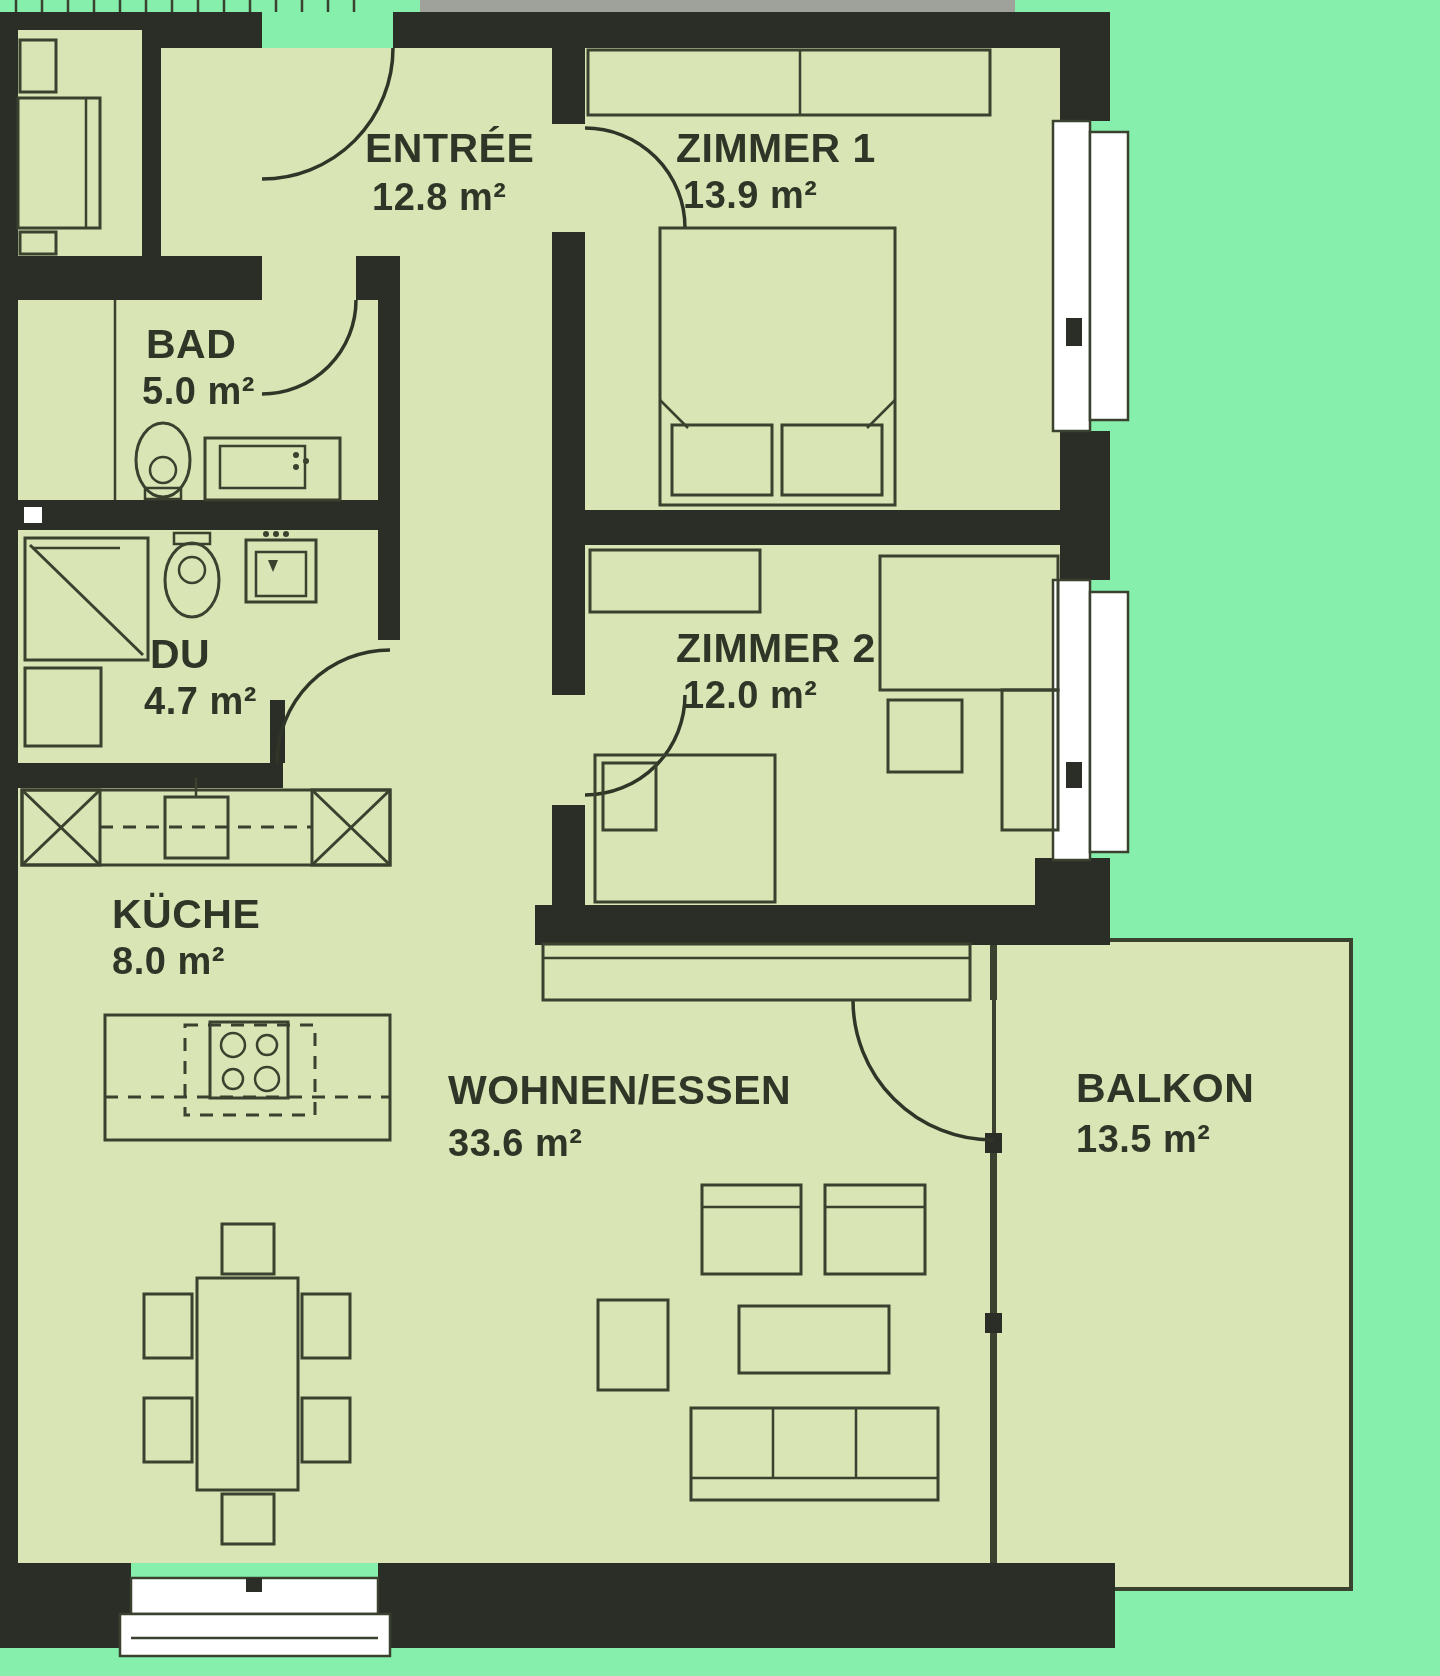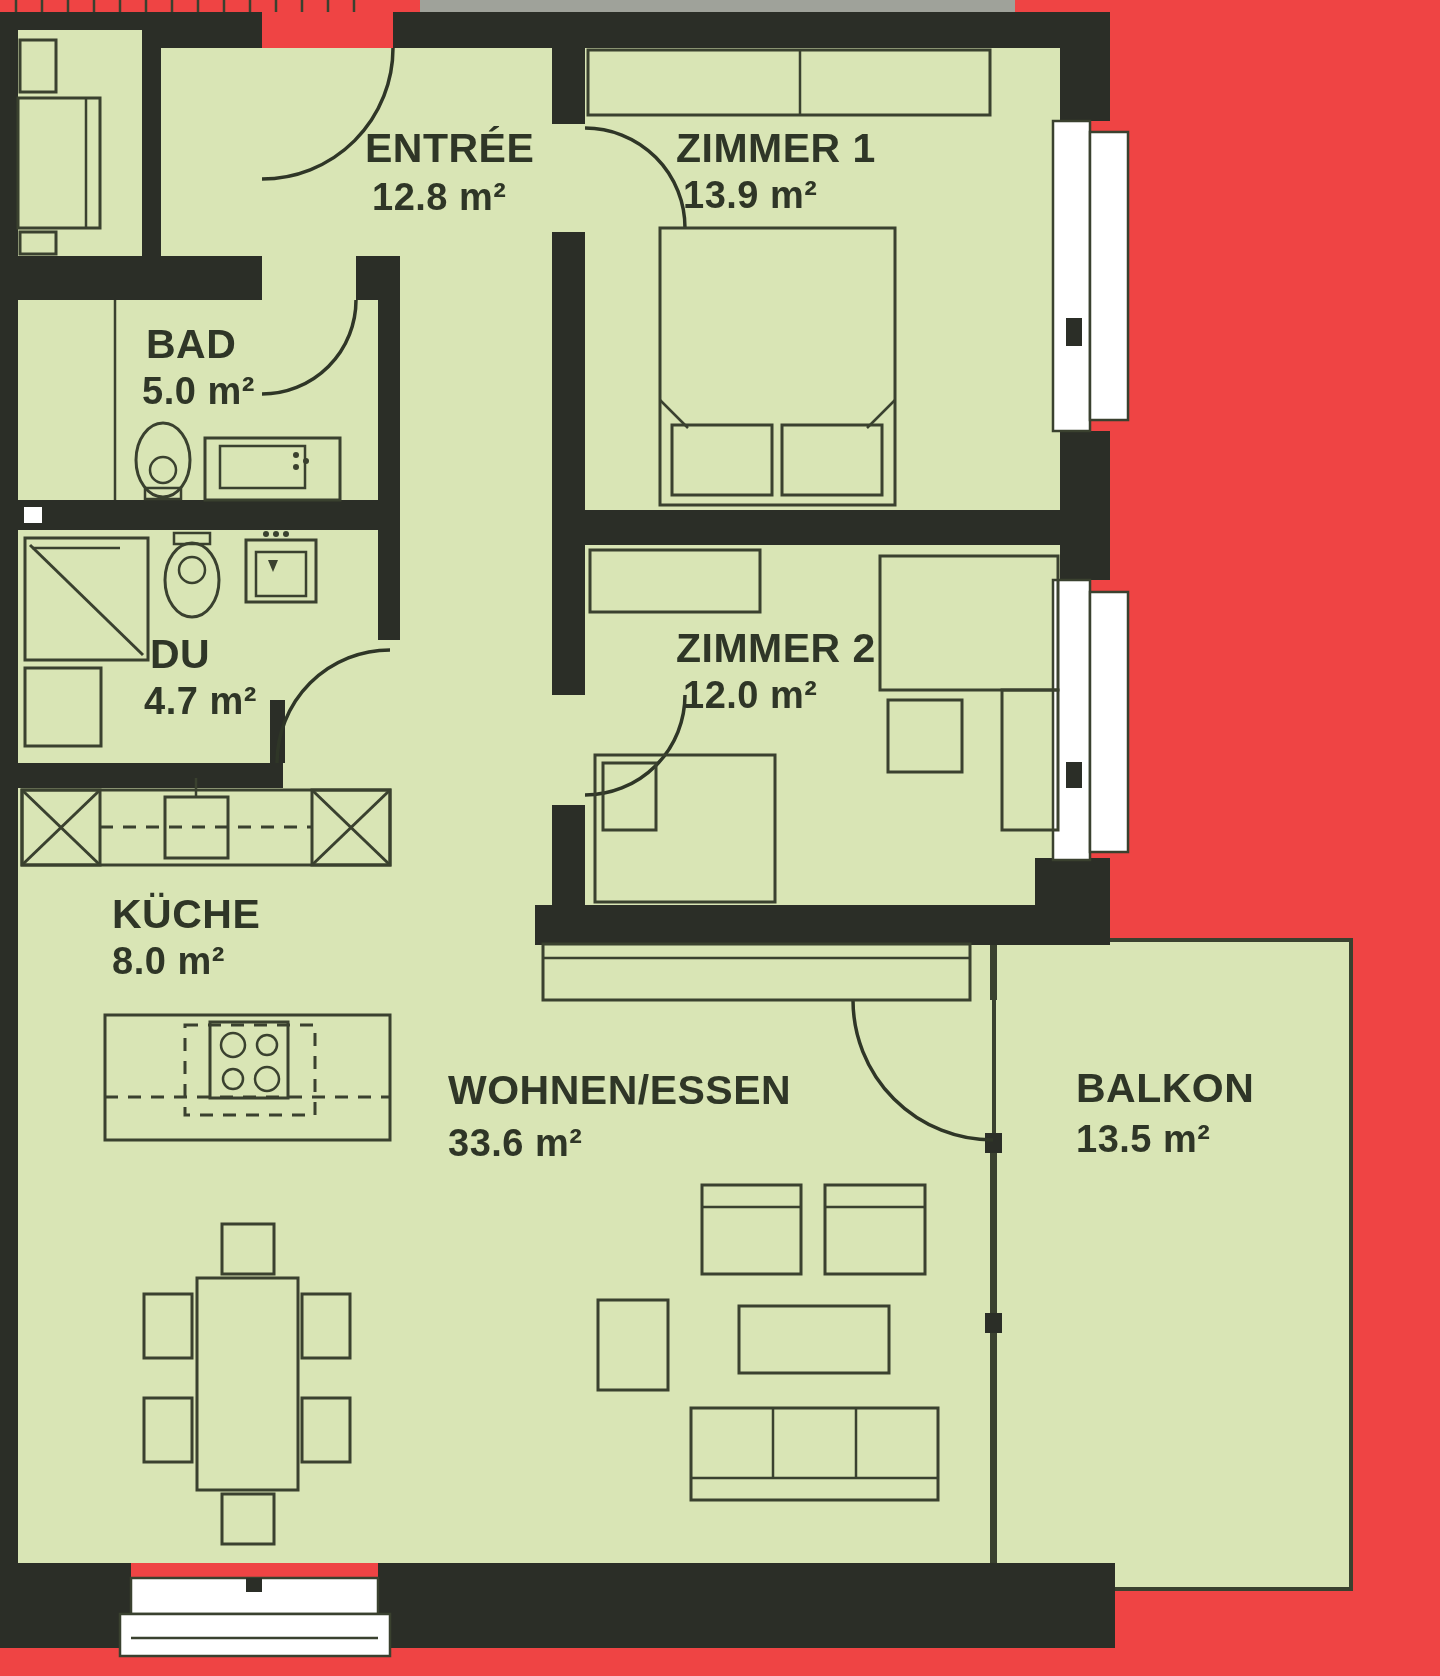--- a/index.html
+++ b/index.html
@@ -1,16 +1,16 @@
 <!DOCTYPE html>
 <html><head>
 <meta charset="utf-8">
 <style>
   html,body{margin:0;padding:0;background:#ffffff;}
-  .stage{position:relative;width:1440px;height:1676px;background:#ef4444;overflow:hidden;
+  .stage{position:relative;width:1440px;height:1676px;background:#86efac;overflow:hidden;
          font-family:"Liberation Sans", sans-serif;}
   svg{display:block;}
   .wall{fill:#2b2e27;stroke:none;}
   .floor{fill:#d9e5b5;stroke:none;}
   .ln{fill:none;stroke:#3a412f;stroke-width:3;}
   .lnthin{fill:none;stroke:#3a412f;stroke-width:2.5;}
   .arc{fill:none;stroke:#2f3627;stroke-width:3.5;}
   .win{fill:#ffffff;stroke:#3a412f;stroke-width:2.5;}
   .tick{fill:#2b2e27;stroke:none;}
   .dash{fill:none;stroke:#3a412f;stroke-width:3;stroke-dasharray:13 10;}

